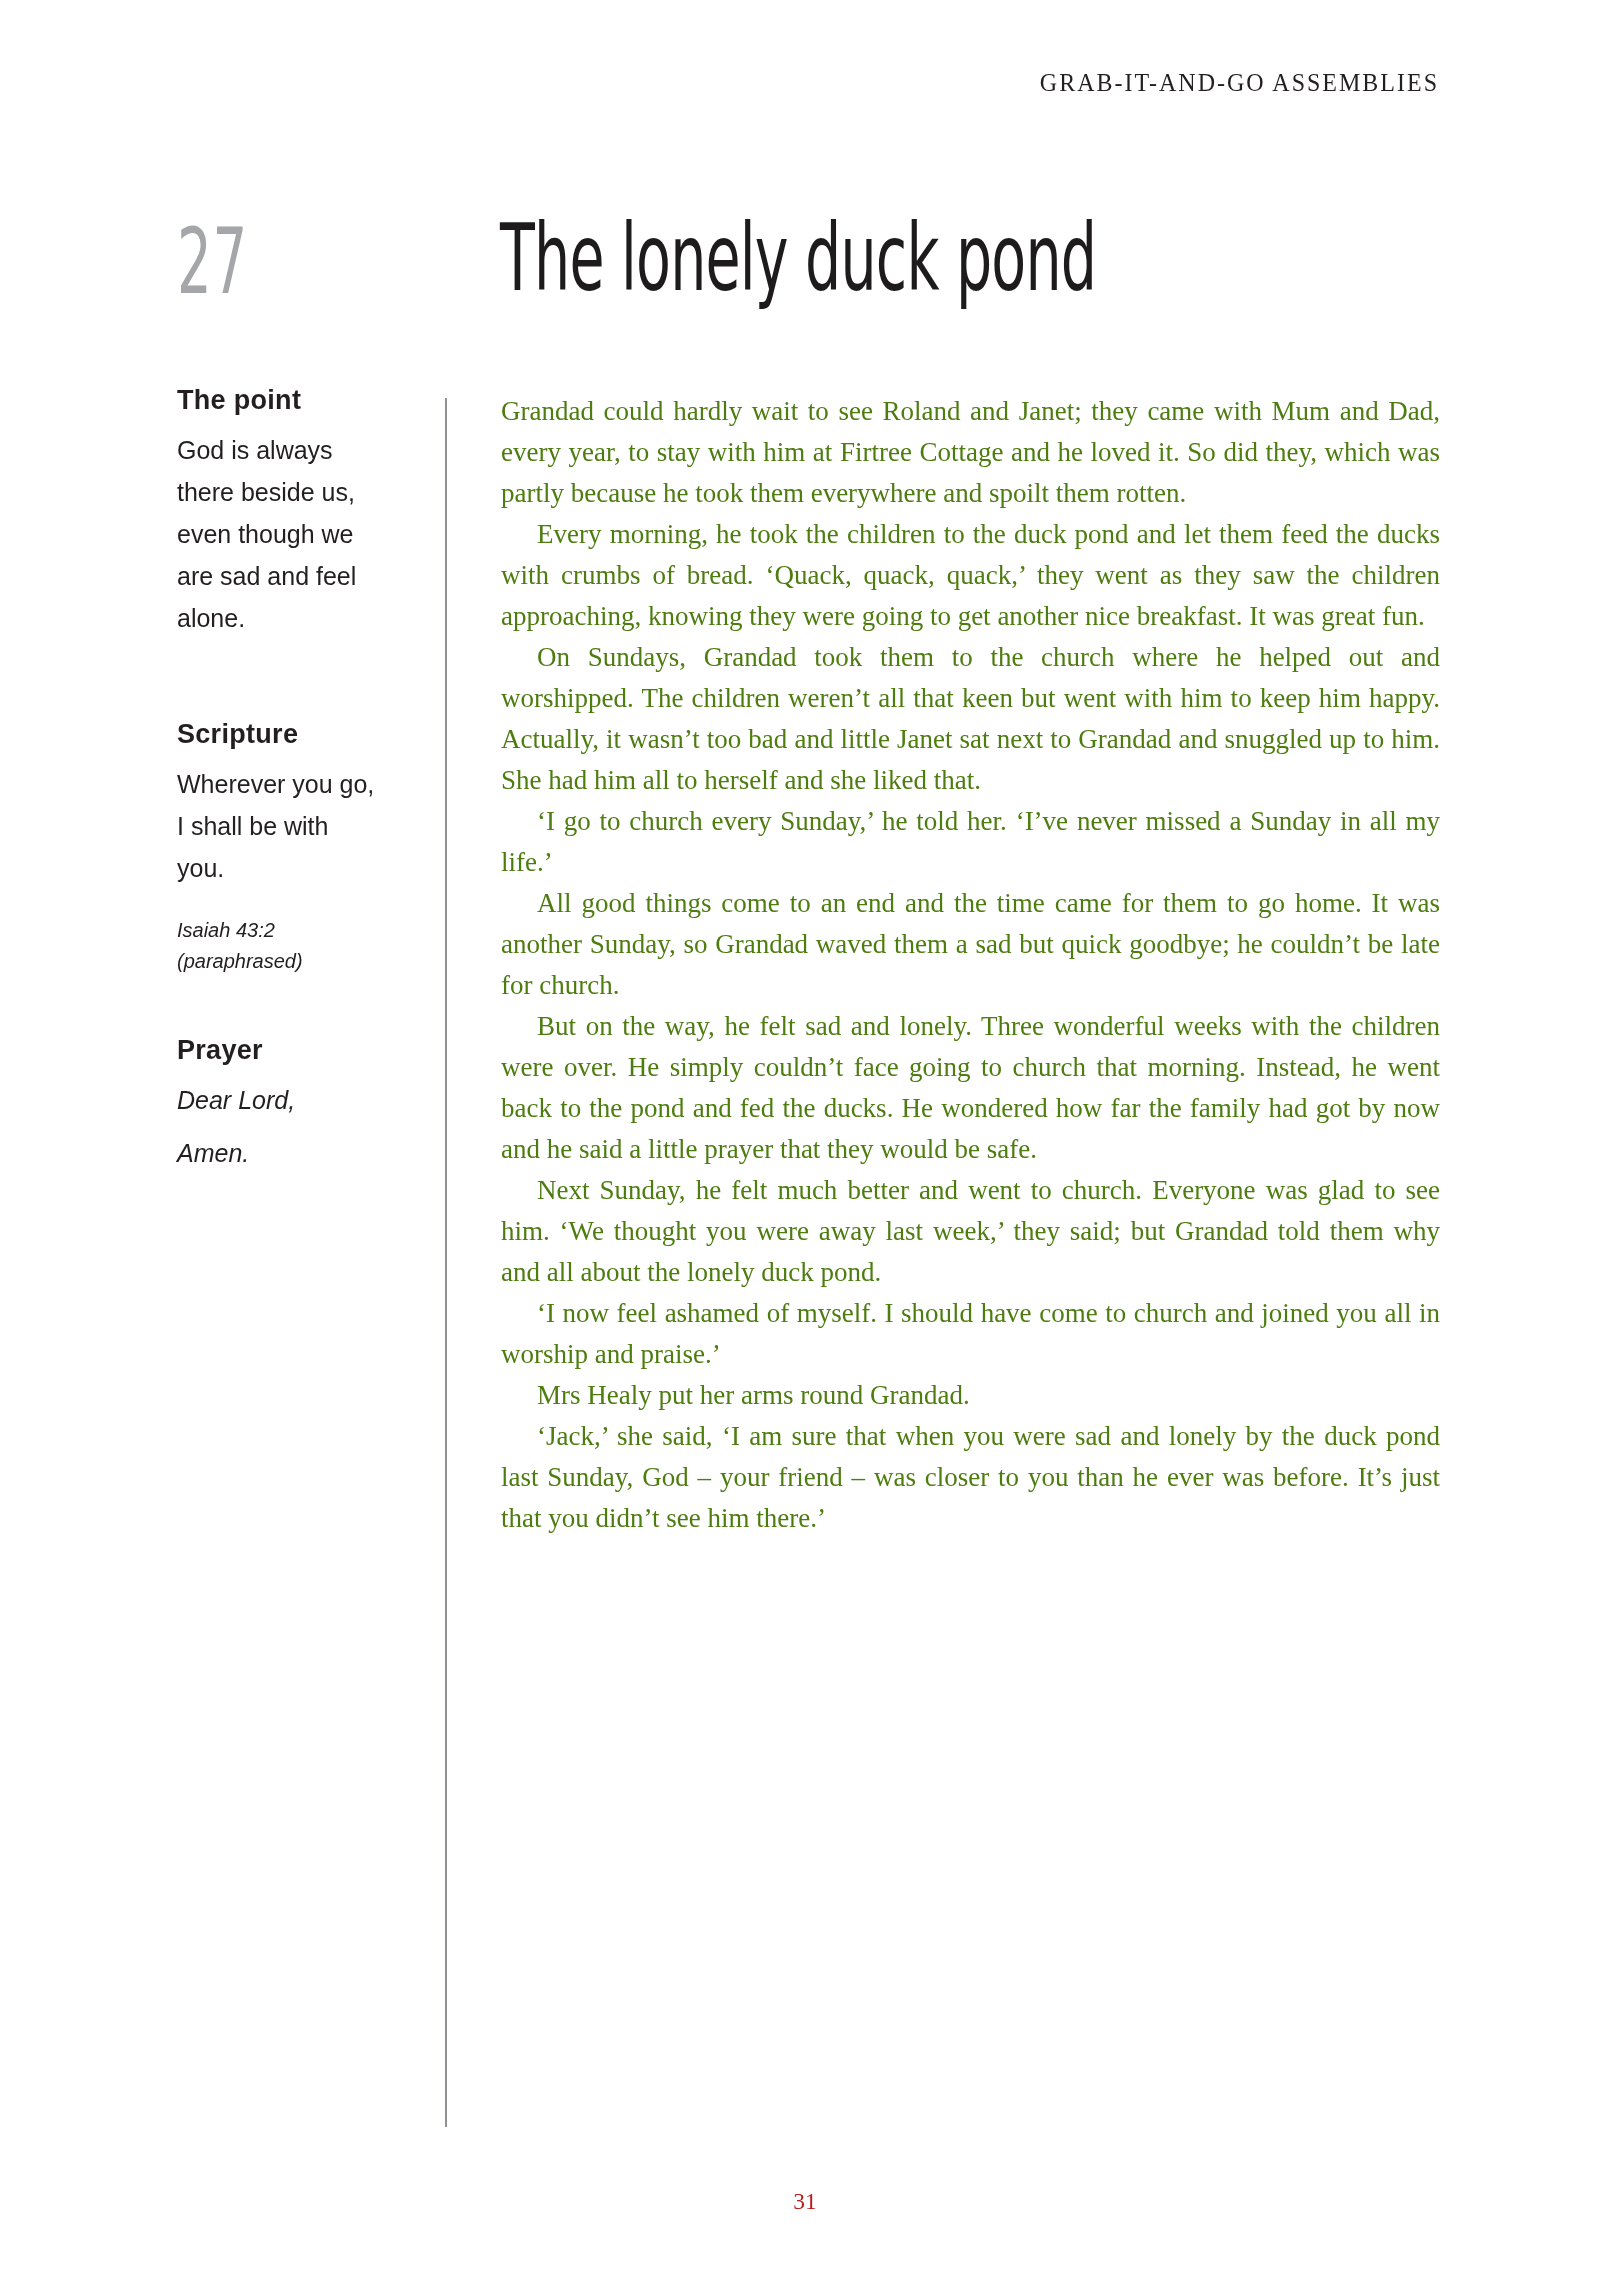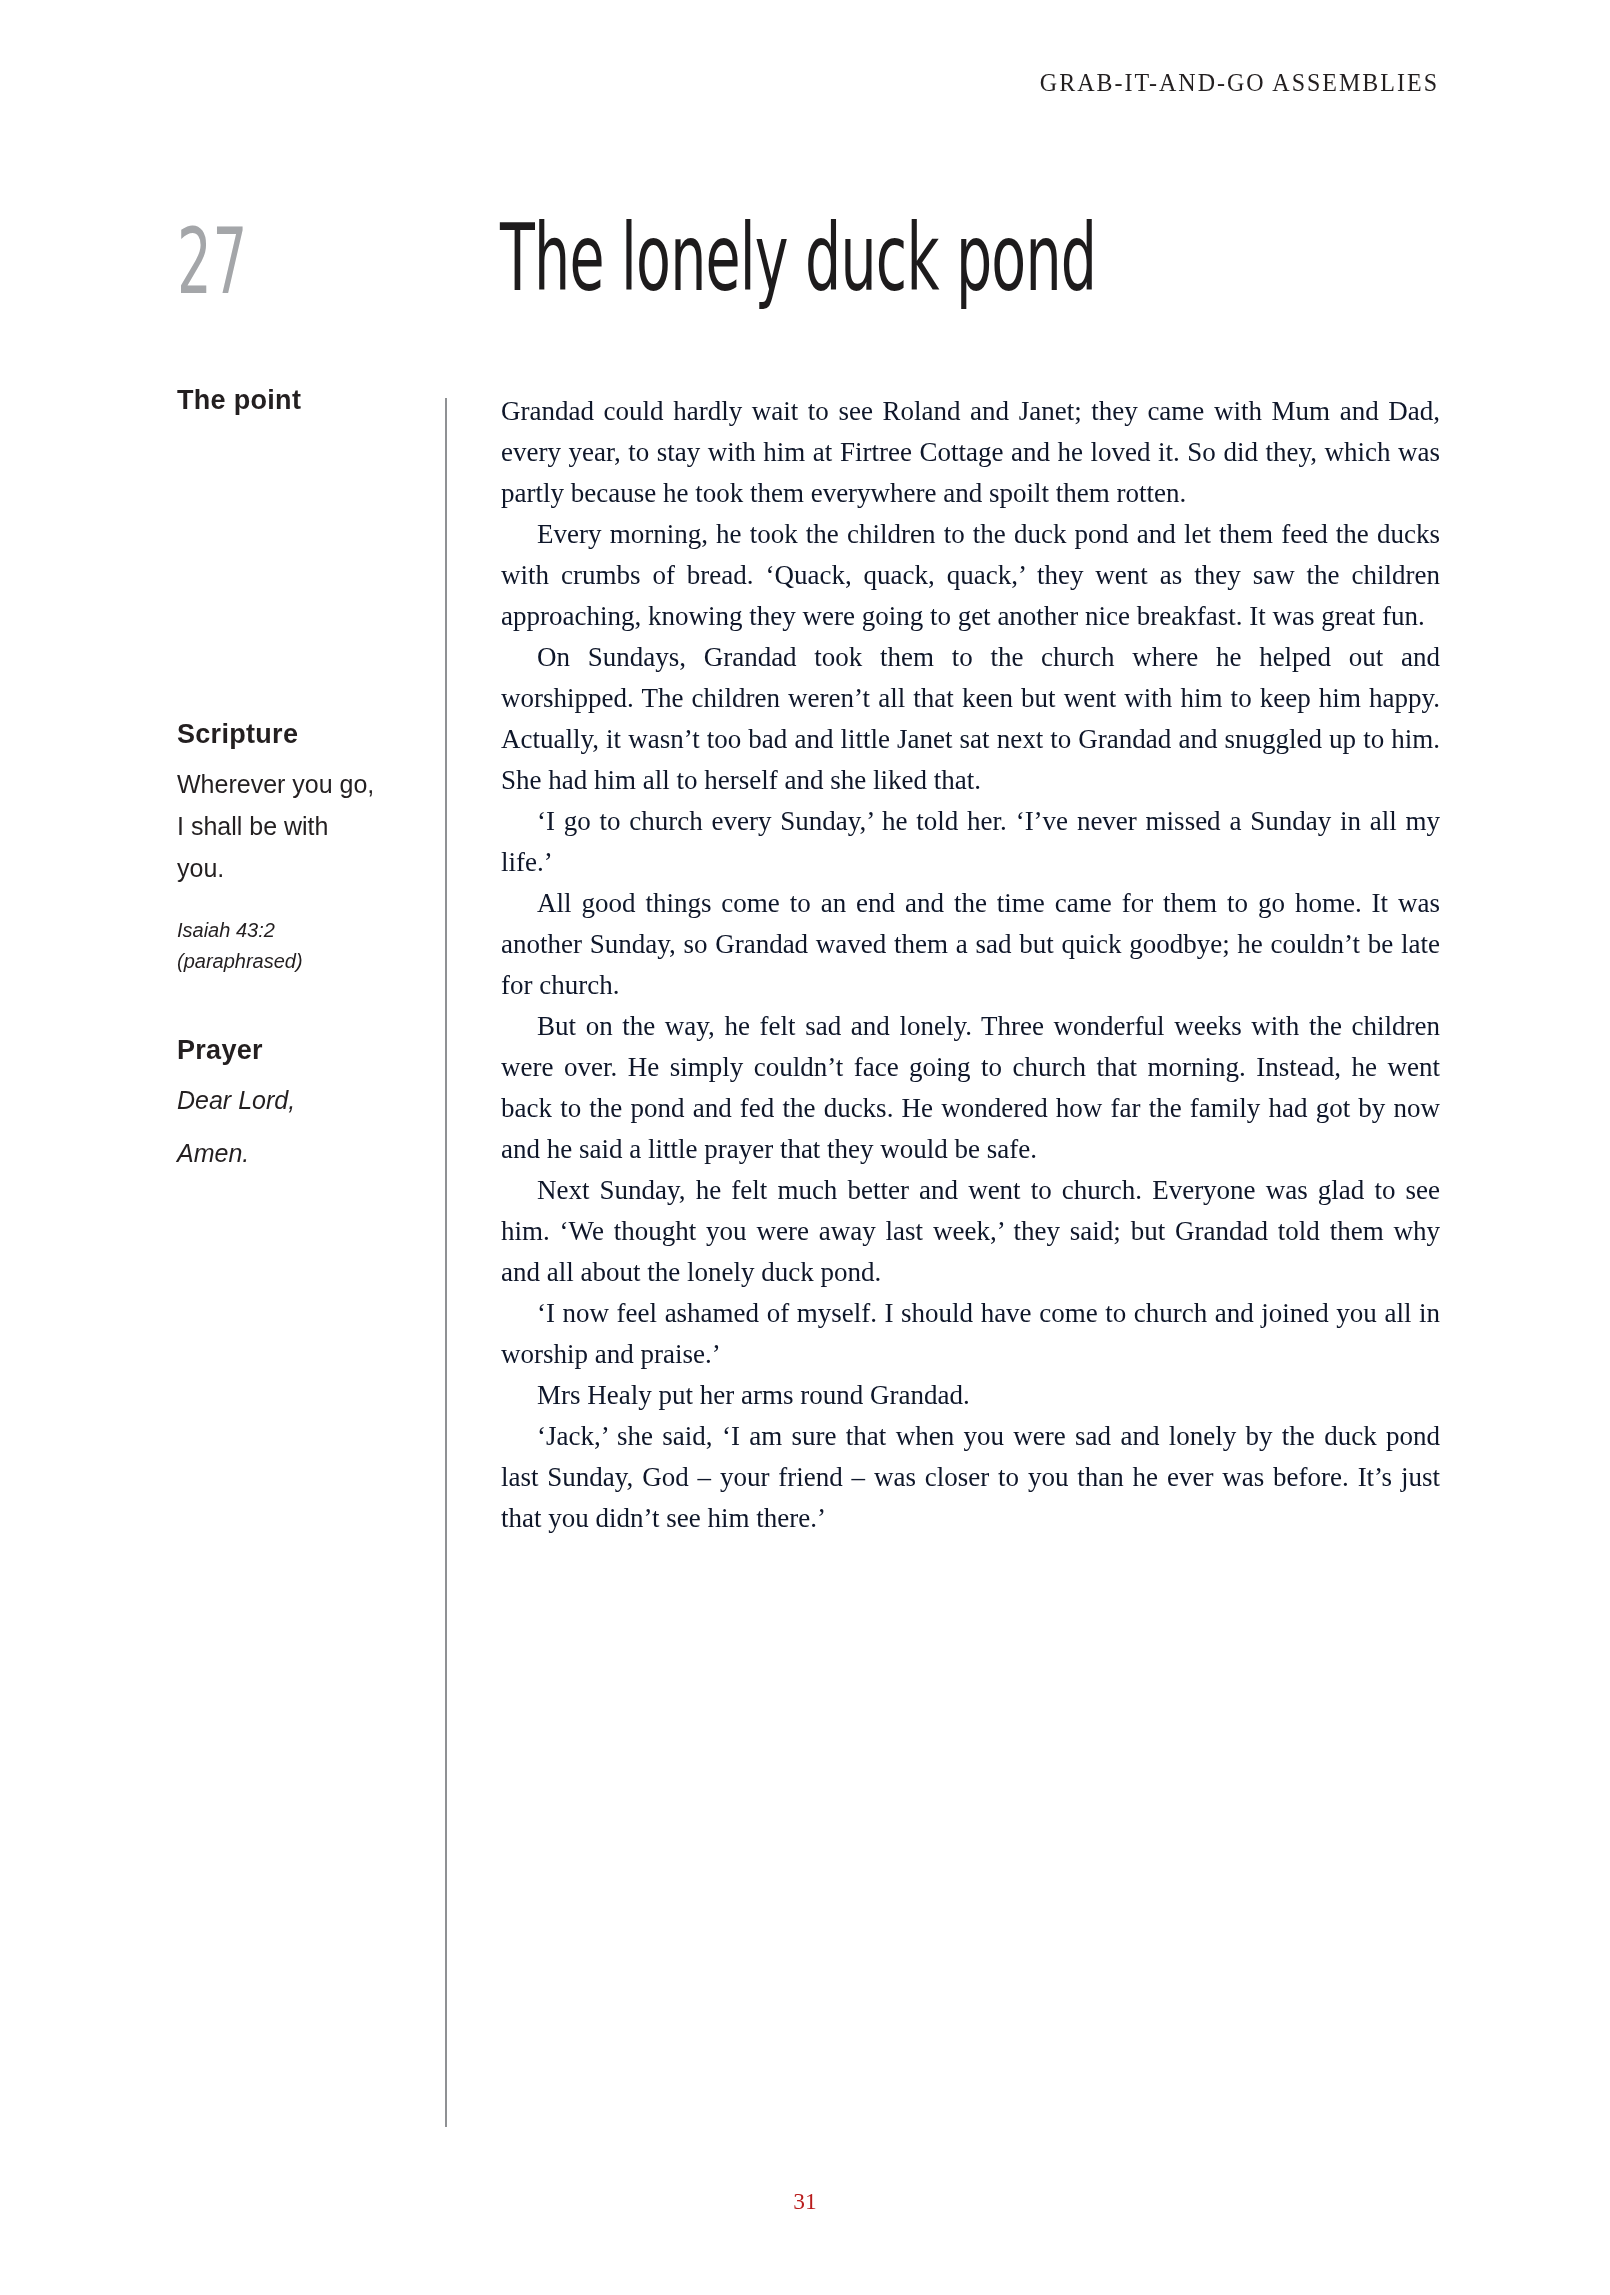--- a/index.html
+++ b/index.html
@@ -115,21 +115,21 @@
 
   
   .story {
     position: absolute;
     left: 501px;
     top: 391px;
     width: 939px;
     font-family: "Liberation Serif", serif;
     font-size: 27px;
     line-height: 41px;
-    color: #0f172a;
+    color: #4d7c0f;
     text-align: justify;
   }
   .story p {
     margin: 0;
     text-indent: 36px;
   }
   .story p.first {
     text-indent: 0;
   }
 
@@ -153,20 +153,25 @@
   <div class="running-header">GRAB-IT-AND-GO ASSEMBLIES</div>
 
   <div class="chapter-number">27</div>
 
   <div class="chapter-title">The lonely duck pond</div>
 
   <div class="divider"></div>
 
   <div class="sidebar-section sec-point">
     <div class="sidebar-heading">The point</div>
+    <div class="sidebar-body">God is always
+there beside us,
+even though we
+are sad and feel
+alone.</div>
   </div>
 
   <div class="sidebar-section sec-scripture">
     <div class="sidebar-heading">Scripture</div>
     <div class="sidebar-body">Wherever you go,
 I shall be with
 you.</div>
     <div class="sidebar-ref">Isaiah 43:2
 (paraphrased)</div>
   </div>

